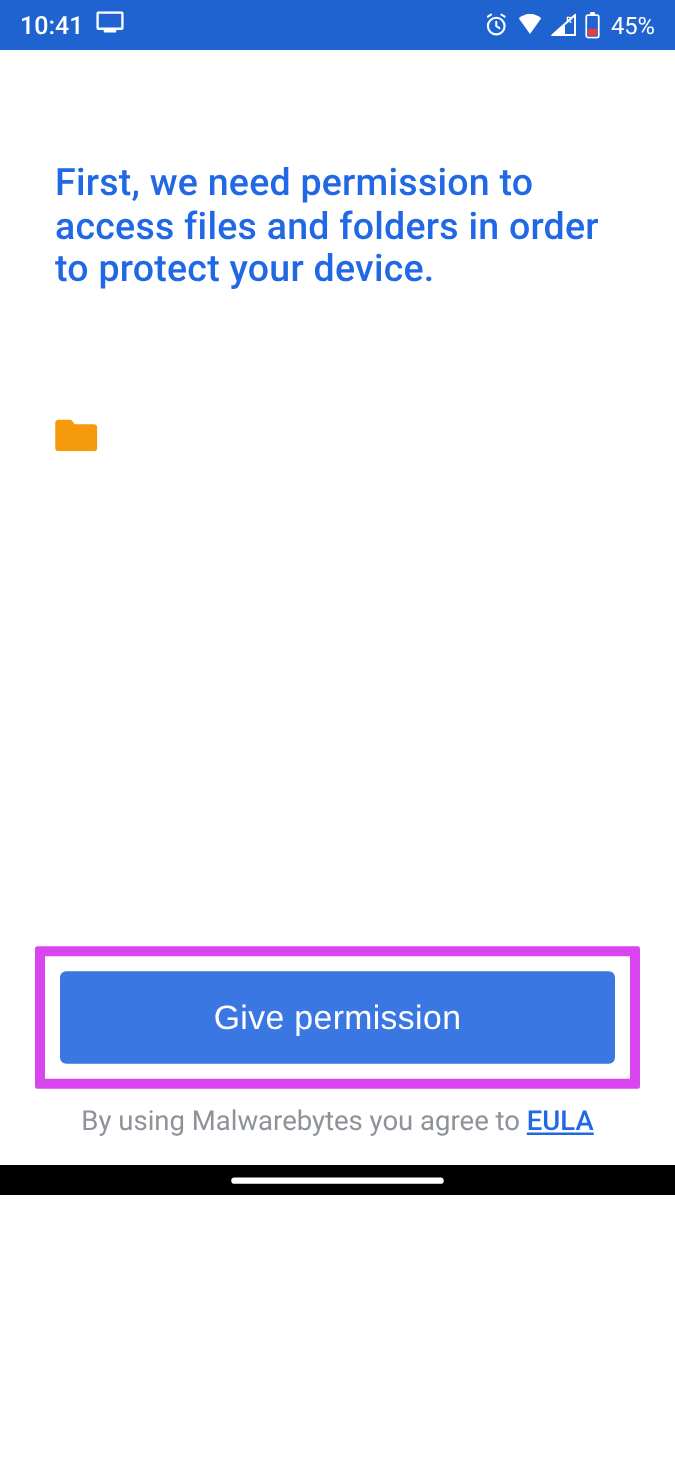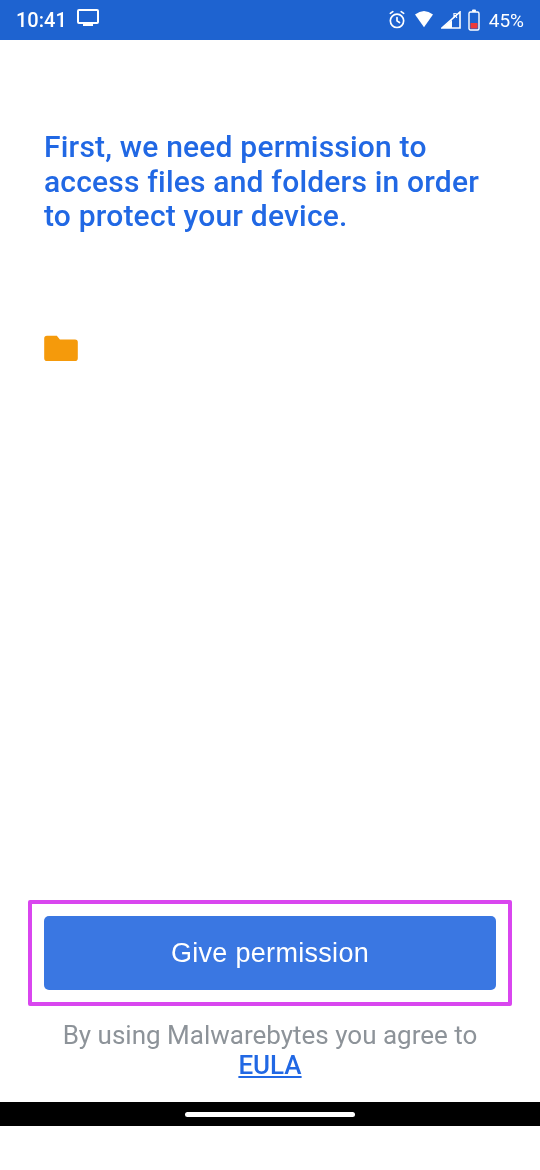--- a/index.html
+++ b/index.html
@@ -1,40 +1,40 @@
 <!DOCTYPE html>
 <html><head>
 <meta charset="utf-8">
 <style>
   * { margin: 0; padding: 0; box-sizing: border-box; }
   html, body { width: 540px; height: 1170px; font-family: -apple-system, Roboto, "Helvetica Neue", Arial, sans-serif; background: #fff; overflow: hidden; }
-  .screen { width: 540px; height: 1126px; display: flex; flex-direction: column; }
+  .screen { width: 540px; height: 956px; display: flex; flex-direction: column; }
 
   
   .status-bar { height: 40px; background: #1e63d0; color: #fff; display: flex; align-items: center; justify-content: space-between; padding: 0 16px; font-size: 20px; font-weight: 500; }
   .status-left { display: flex; align-items: center; gap: 10px; }
   .status-right { display: flex; align-items: center; gap: 6px; }
   .status-right svg { display: block; }
   .battery-pct { font-size: 19px; font-weight: 400; margin-left: 2px;}
 
   
   .content { flex: 1; background: #fff; padding: 90px 52px 0 44px; position: relative; }
   .headline { color: #2168e4; font-size: 30px; line-height: 1.15; font-weight: 500; letter-spacing: 0.2px; }
 
   .perm-block { margin-top: 96px; display: flex; align-items: flex-start; gap: 28px; }
   .folder-icon { flex-shrink: 0; margin-top: 3px; }
   .perm-text { flex: 1; }
   .perm-title { color: #2168e4; font-size: 27px; font-weight: 400; line-height: 1.2; }
   .perm-desc { color: #8d9399; font-size: 25px; line-height: 1.25; margin-top: 18px; font-weight: 400; }
 
   
   .bottom { position: absolute; left: 0; right: 0; bottom: 22px; padding: 0 28px; }
-  .action-wrap { border: 4px solid #d946ef; padding: 12px 12px; border-radius: 2px; }
+  .action-wrap { border: 8px solid #d946ef; padding: 12px 12px; border-radius: 2px; }
   .give-btn { width: 100%; height: 74px; background: #3a77e2; color: #fff; border: none; border-radius: 5px; font-size: 27px; font-weight: 400; cursor: pointer; letter-spacing: 0.3px; }
-  .agree-line { text-align: center; color: #8d9399; font-size: 26px; margin-top: 14px; }
+  .agree-line { text-align: center; color: #8d9399; font-size: 22px; margin-top: 14px; }
   .agree-line a { color: #2168e4; text-decoration: underline; font-weight: 500; }
 
   
   .nav-bar { height: 24px; background: #000; display: flex; align-items: center; justify-content: center; }
   .nav-handle { width: 170px; height: 5px; border-radius: 3px; background: #fff; }
 </style>
 </head>
 <body>
 
 <div class="screen">

